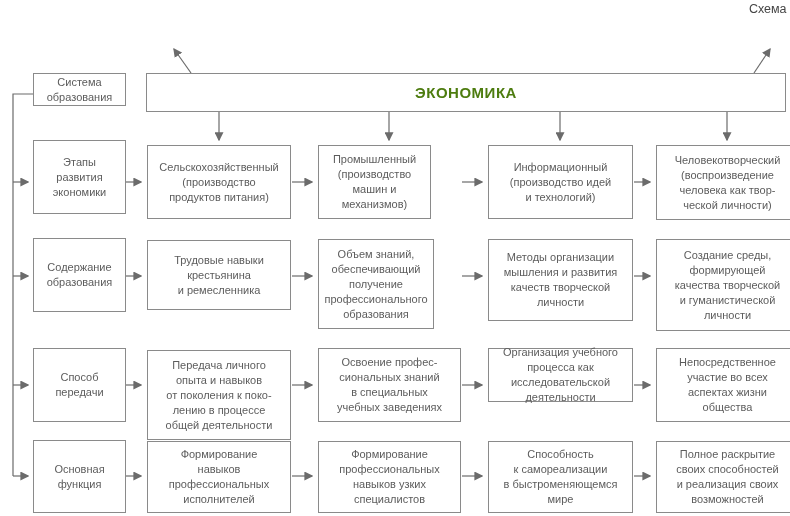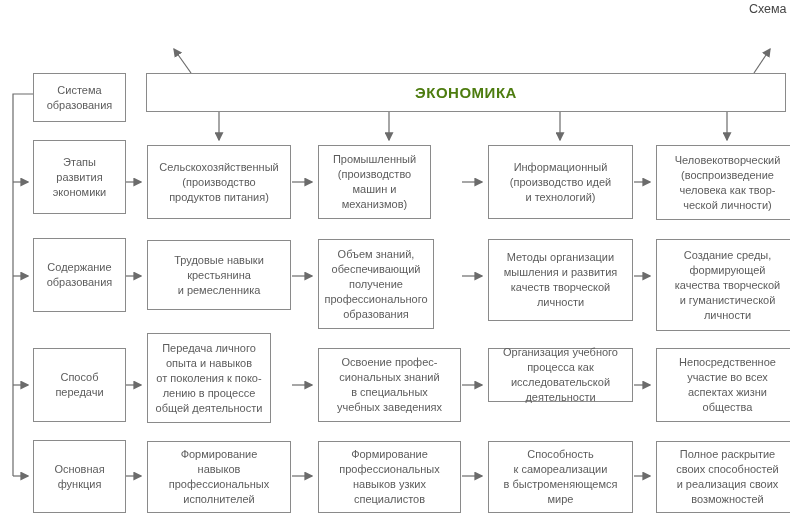--- a/index.html
+++ b/index.html
@@ -79,21 +79,21 @@
     <line x1="549" y1="112" x2="549" y2="140" marker-end="url(#ah)"></line>
     <line x1="716" y1="112" x2="716" y2="140" marker-end="url(#ah)"></line>
 
     <line x1="180" y1="73" x2="163" y2="49" marker-end="url(#ah)"></line>
     <line x1="743" y1="73" x2="759" y2="49" marker-end="url(#ah)"></line>
   </svg>
 
   <div class="scheme-label">Схема 2</div>
 
 
-  <div class="box" style="left:22px;top:73px;width:93px;height:49px">
+  <div class="box" style="left:22px;top:73px;width:93px;height:33px">
     <span class="bt">Система
 образования</span>
   </div>
 
   <div class="box" style="left:135px;top:73px;width:640px;height:39px">
     <span class="economy-text">ЭКОНОМИКА</span>
   </div>
 
   <div class="box" style="left:22px;top:140px;width:93px;height:74px">
     <span class="bt">Этапы
@@ -149,21 +149,21 @@
 формирующей
 качества творческой
 и гуманистической
 личности</span>
   </div>
 
   <div class="box" style="left:22px;top:348px;width:93px;height:74px">
     <span class="bt">Способ
 передачи</span>
   </div>
-  <div class="box" style="left:136px;top:333px;width:124px;height:90px">
+  <div class="box" style="left:136px;top:350px;width:144px;height:90px">
     <span class="bt">Передача личного
 опыта и навыков
 от поколения к поко-
 лению в процессе
 общей деятельности</span>
   </div>
   <div class="box" style="left:307px;top:348px;width:143px;height:74px">
     <span class="bt">Освоение профес-
 сиональных знаний
 в специальных

